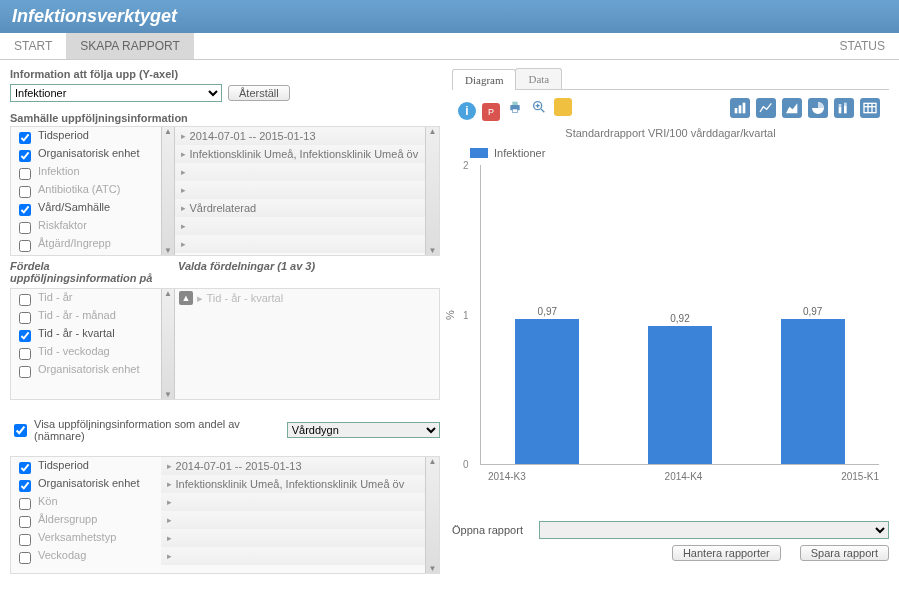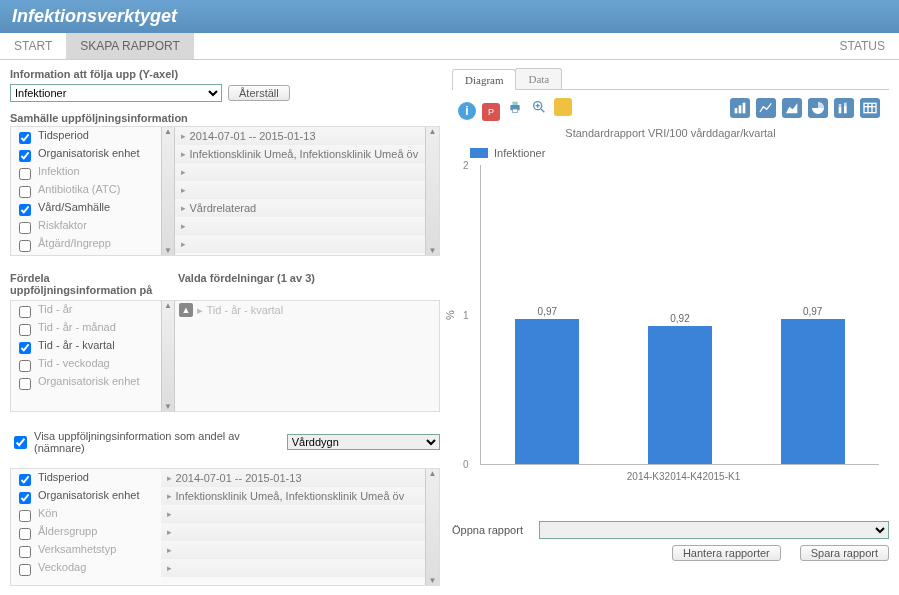--- a/index.html
+++ b/index.html
@@ -150,21 +150,21 @@
   .legend .sw{width:18px;height:10px;background:#3b82d9;display:inline-block;}
   .chart {
     position:relative; height:300px; margin:0 10px 0 28px; border-left:1px solid #bbb; border-bottom:1px solid #bbb;
   }
   .ylab { position:absolute; left:-36px; top:50%; transform:translateY(-50%) rotate(-90deg); font-size:11px; color:#777;}
   .ytick { position:absolute; left:-18px; font-size:10px; color:#888; transform:translateY(50%);}
   .bars { position:absolute; left:0; right:0; bottom:0; height:100%; display:flex; justify-content:space-around; align-items:flex-end;}
   .barwrap{ width:64px; display:flex;flex-direction:column;align-items:center;}
   .barval{ font-size:10px; color:#666; margin-bottom:2px;}
   .bar{ width:64px; background:#3b82d9;}
-  .xticks { display:flex; justify-content:center; font-size:10px; color:#777; margin:6px 10px 0 36px;}
+  .xticks { display:flex; justify-content:space-between; font-size:10px; color:#777; margin:6px 10px 0 36px;}
   .bottomrow { display:flex; align-items:center; gap:16px; margin-top:39px; font-size:11px; color:#555;}
   select.oppna{ flex:1; height:18px; border:1px solid #7a9;}
   .bottombtns{ display:flex; justify-content:flex-end; gap:19px; margin-top:6px;}
   svg.icn{width:16px;height:16px;}
 </style>
 </head>
 <body>
 
 <div class="header">
   <span>Infektionsverktyget</span>
@@ -252,21 +252,21 @@
             <span class="arrow">▸</span>
             <span></span>
           </div>
         </div>
       <div class="vscroll">
           <span>▲</span>
           <span>▼</span>
         </div>
     </div>
 
-    <div style="display:flex;margin-top:12px;">
+    <div style="display:flex;font-style:italic;">
       <div class="section-head" style="width:168px">Fördela uppföljningsinformation på</div>
       <div class="section-head">Valda fördelningar (1 av 3)</div>
     </div>
     <div class="grid2">
       <div class="checks" id="fordela-checks">
           <div class="chk-row">
             <input type="checkbox" style="">
             <span>Tid - år</span>
           </div>
           <div class="chk-row">

